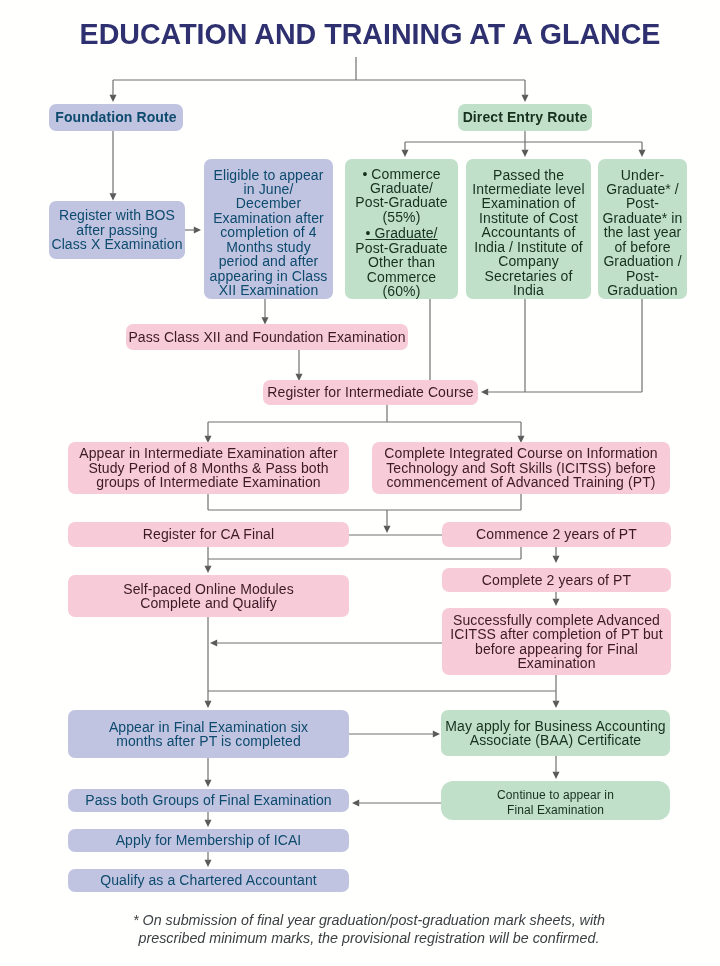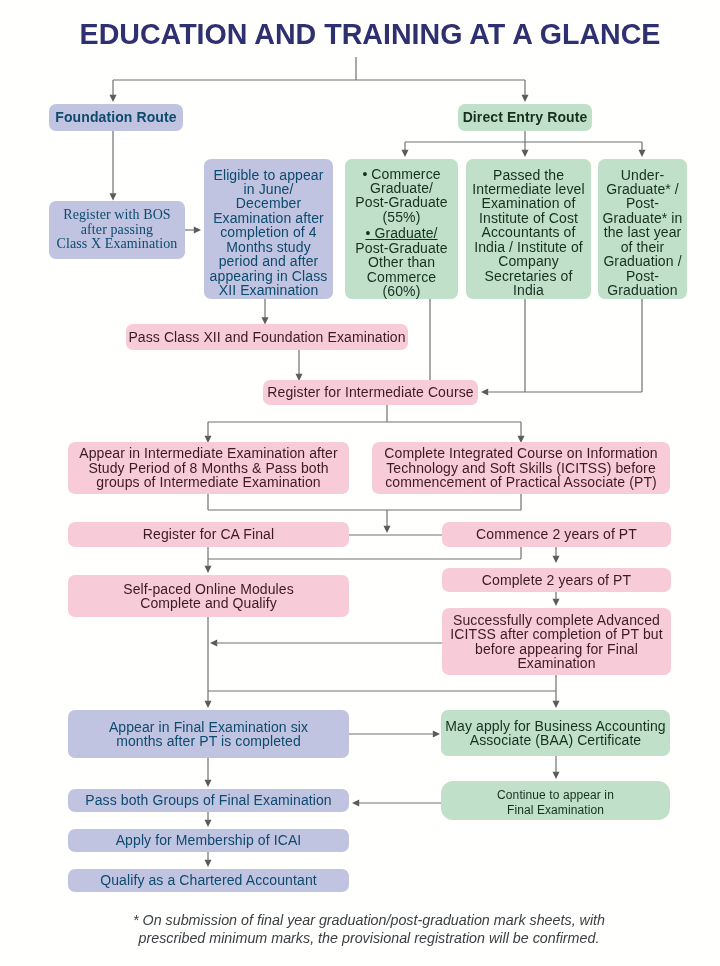--- a/index.html
+++ b/index.html
@@ -107,21 +107,21 @@
 <div class="node purple" style="left: 49px; top: 104px; width: 134px; height: 27px; font-size: 14px; padding-top: 0px; font-weight: bold;">
       <span>
         <span class="ln">Foundation Route</span>
       </span>
     </div>
     <div class="node green" style="left: 458px; top: 104px; width: 134px; height: 27px; font-size: 14px; padding-top: 0px; font-weight: bold;">
       <span>
         <span class="ln">Direct Entry Route</span>
       </span>
     </div>
-    <div class="node purple" style="left: 49px; top: 201px; width: 136px; height: 58px; font-size: 14px; padding-top: 0px; font-family: Liberation Serif, serif;">
+    <div class="node purple" style="left: 49px; top: 201px; width: 136px; height: 58px; font-size: 14px; padding-top: 0px;">
       <span>
         <span class="ln">Register with BOS</span>
         <span class="ln">after passing</span>
         <span class="ln">Class X Examination</span>
       </span>
     </div>
     <div class="node purple" style="left: 204px; top: 159px; width: 129px; height: 140px; font-size: 14px; padding-top: 7px;">
       <span>
         <span class="ln">Eligible to appear</span>
         <span class="ln">in June/</span>
@@ -160,21 +160,21 @@
         <span class="ln">India</span>
       </span>
     </div>
     <div class="node green" style="left: 598px; top: 159px; width: 89px; height: 140px; font-size: 14px; padding-top: 7px;">
       <span>
         <span class="ln">Under-</span>
         <span class="ln">Graduate* /</span>
         <span class="ln">Post-</span>
         <span class="ln">Graduate* in</span>
         <span class="ln">the last year</span>
-        <span class="ln">of their</span>
+        <span class="ln">of before</span>
         <span class="ln">Graduation /</span>
         <span class="ln">Post-</span>
         <span class="ln">Graduation</span>
       </span>
     </div>
     <div class="node pink" style="left: 126px; top: 324px; width: 282px; height: 26px; font-size: 14px; padding-top: 0px;">
       <span>
         <span class="ln">Pass Class XII and Foundation Examination</span>
       </span>
     </div>
@@ -187,21 +187,21 @@
       <span>
         <span class="ln">Appear in Intermediate Examination after</span>
         <span class="ln">Study Period of 8 Months &amp; Pass both</span>
         <span class="ln">groups of Intermediate Examination</span>
       </span>
     </div>
     <div class="node pink" style="left: 372px; top: 442px; width: 298px; height: 52px; font-size: 14px; padding-top: 0px;">
       <span>
         <span class="ln">Complete Integrated Course on Information</span>
         <span class="ln">Technology and Soft Skills (ICITSS) before</span>
-        <span class="ln">commencement of Practical Associate (PT)</span>
+        <span class="ln">commencement of Advanced Training (PT)</span>
       </span>
     </div>
     <div class="node pink" style="left: 68px; top: 522px; width: 281px; height: 25px; font-size: 14px; padding-top: 0px;">
       <span>
         <span class="ln">Register for CA Final</span>
       </span>
     </div>
     <div class="node pink" style="left: 442px; top: 522px; width: 229px; height: 25px; font-size: 14px; padding-top: 0px;">
       <span>
         <span class="ln">Commence 2 years of PT</span>

